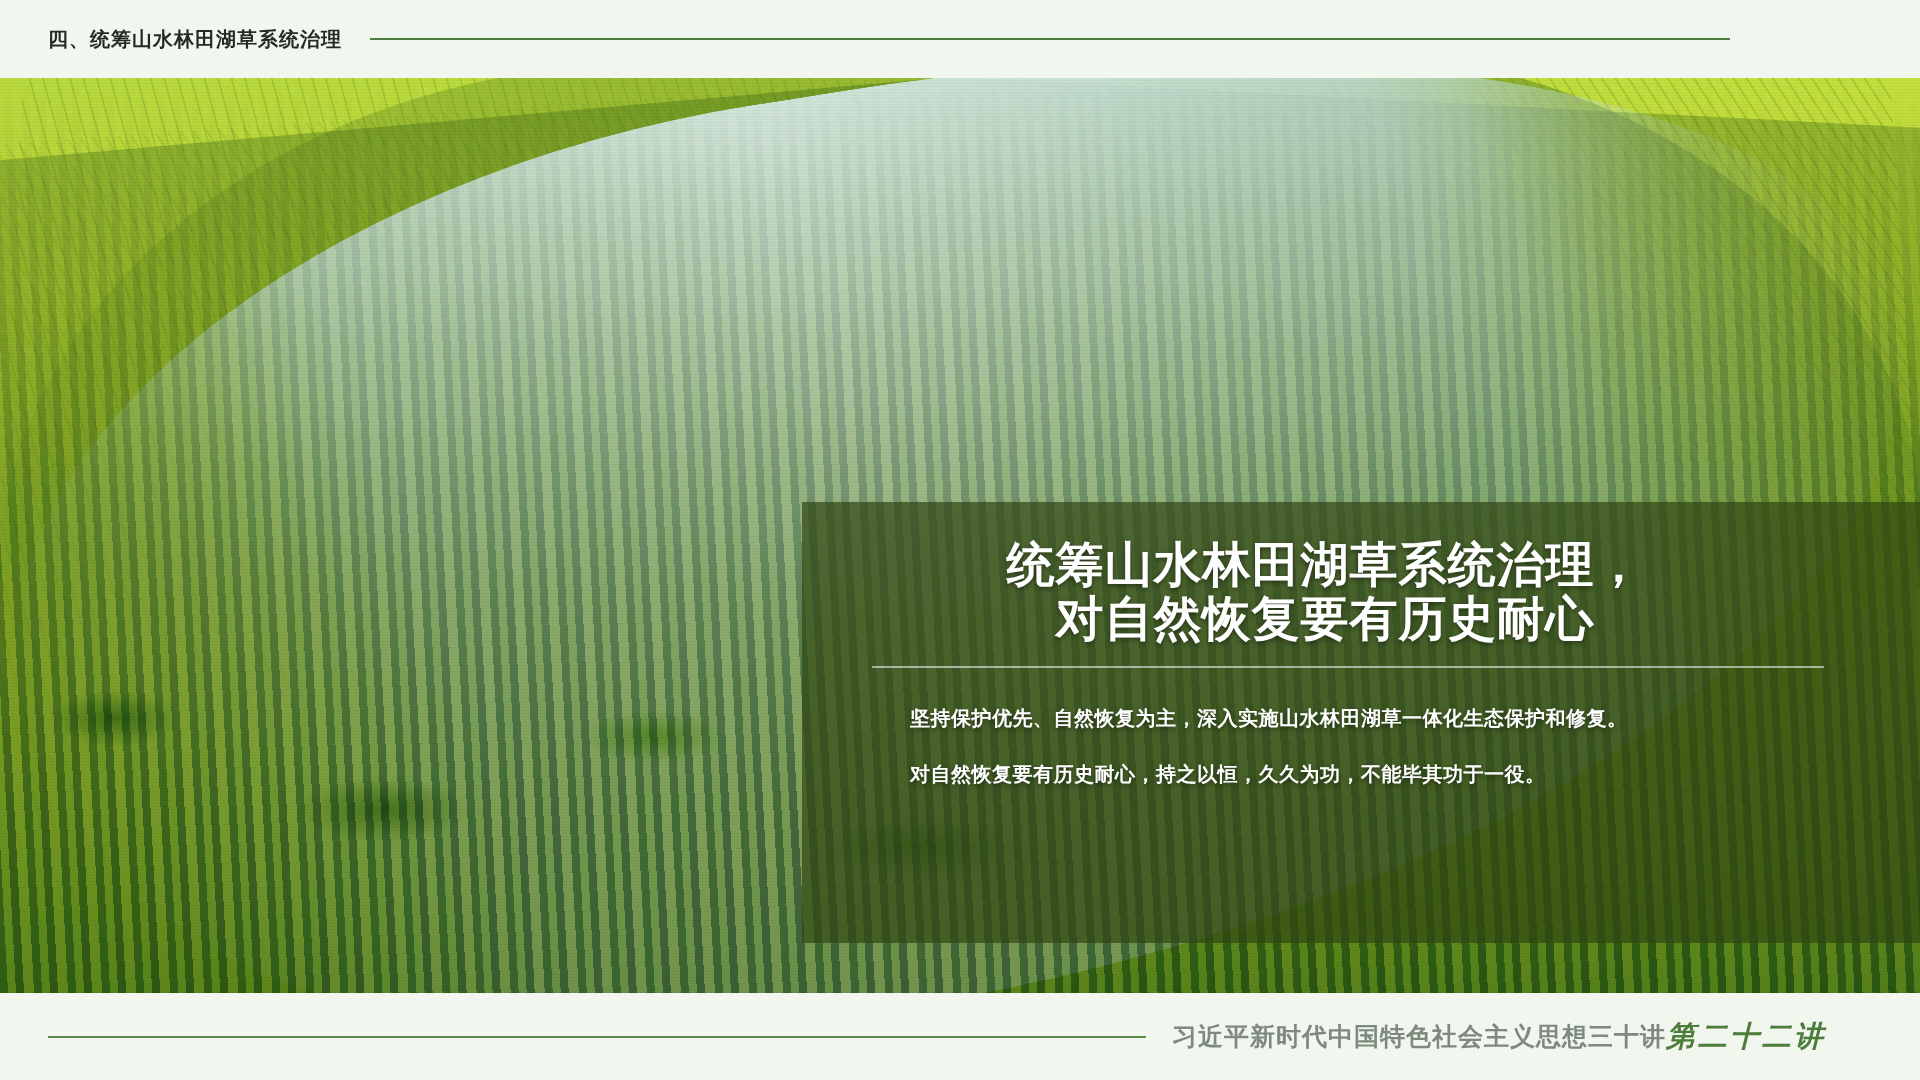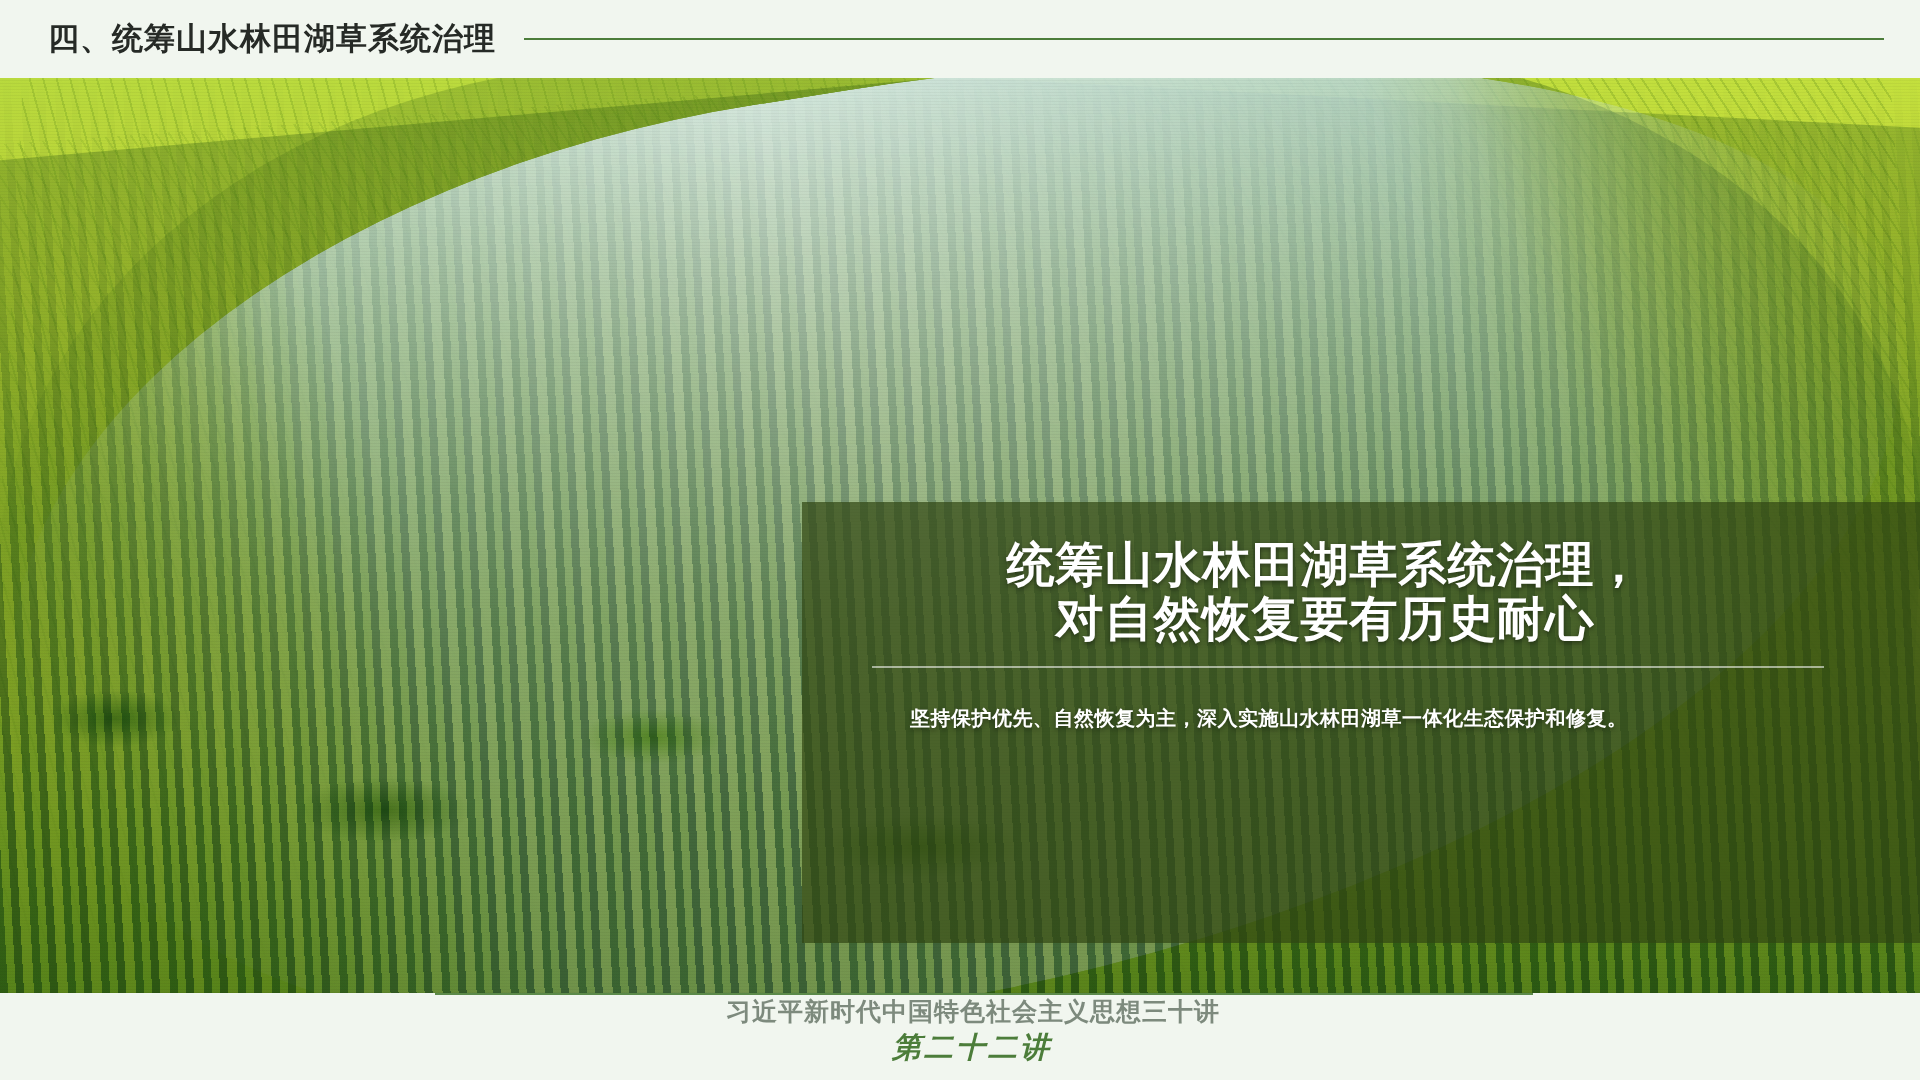--- a/index.html
+++ b/index.html
@@ -10,21 +10,21 @@
   }
   .slide{ position:relative; width:1920px; height:1080px; background:#f1f6ef; }
 
   
   .header{
     position:absolute; left:0; top:0; width:1920px; height:78px;
     display:flex; align-items:center;
   }
   .header-title{
     margin-left:48px;
-    font-size:31px; font-weight:bold; letter-spacing:1px;
+    font-size:20px; font-weight:bold; letter-spacing:1px;
     color:#262a26; white-space:nowrap;
   }
   .header-rule{
     flex:0 0 auto; width:1360px; height:2px; margin-left:28px;
     background:#4c7d3a;
   }
 
   
   .photo{
     position:absolute; left:0; top:78px; width:1920px; height:915px;
@@ -195,33 +195,32 @@
     color:#ffffff; font-weight:bold;
     font-size:20px; line-height:56px; letter-spacing:.5px;
     text-align:justify;
     text-shadow:0 2px 5px rgba(0,0,0,.45);
   }
   .overlay-body p{ text-indent:2em; }
 
   
   .footer{
     position:absolute; left:0; bottom:0; width:1920px; height:87px;
-    display:flex; align-items:center;flex-direction:column;
+    display:flex; align-items:center;
   }
   .footer-rule{
     flex:0 0 auto; width:1098px; height:2px; margin-left:48px;
     background:#5c8a4a;
   }
   .footer-book{
     margin-left:26px;
     font-size:25px; font-weight:bold; letter-spacing:1px;
     color:#7d8a7d; white-space:nowrap;
   }
   .footer-lecture{
-    margin-left:24px;
     font-family:"DejaVu Serif","Liberation Serif",serif;
     font-size:29px; font-weight:bold; font-style:italic;
     letter-spacing:3px; color:#4c7d3a; white-space:nowrap;
   }
 </style>
 </head>
 <body>
 
 <div class="slide">
 
@@ -250,20 +249,21 @@
   </div>
 
   <div class="overlay">
     <div class="overlay-heading">
       <div>统筹山水林田湖草系统治理，</div>
       <div>对自然恢复要有历史耐心</div>
     </div>
     <div class="overlay-rule"></div>
     <div class="overlay-body">
       <p>坚持保护优先、自然恢复为主，深入实施山水林田湖草一体化生态保护和修复。</p>
+      <p>对自然恢复要有历史耐心，持之以恒，久久为功，不能毕其功于一役。</p>
     </div>
   </div>
 
   <div class="footer">
     <div class="footer-rule"></div>
     <div class="footer-book">习近平新时代中国特色社会主义思想三十讲</div>
     <div class="footer-lecture">第二十二讲</div>
   </div>
 
 </div>

